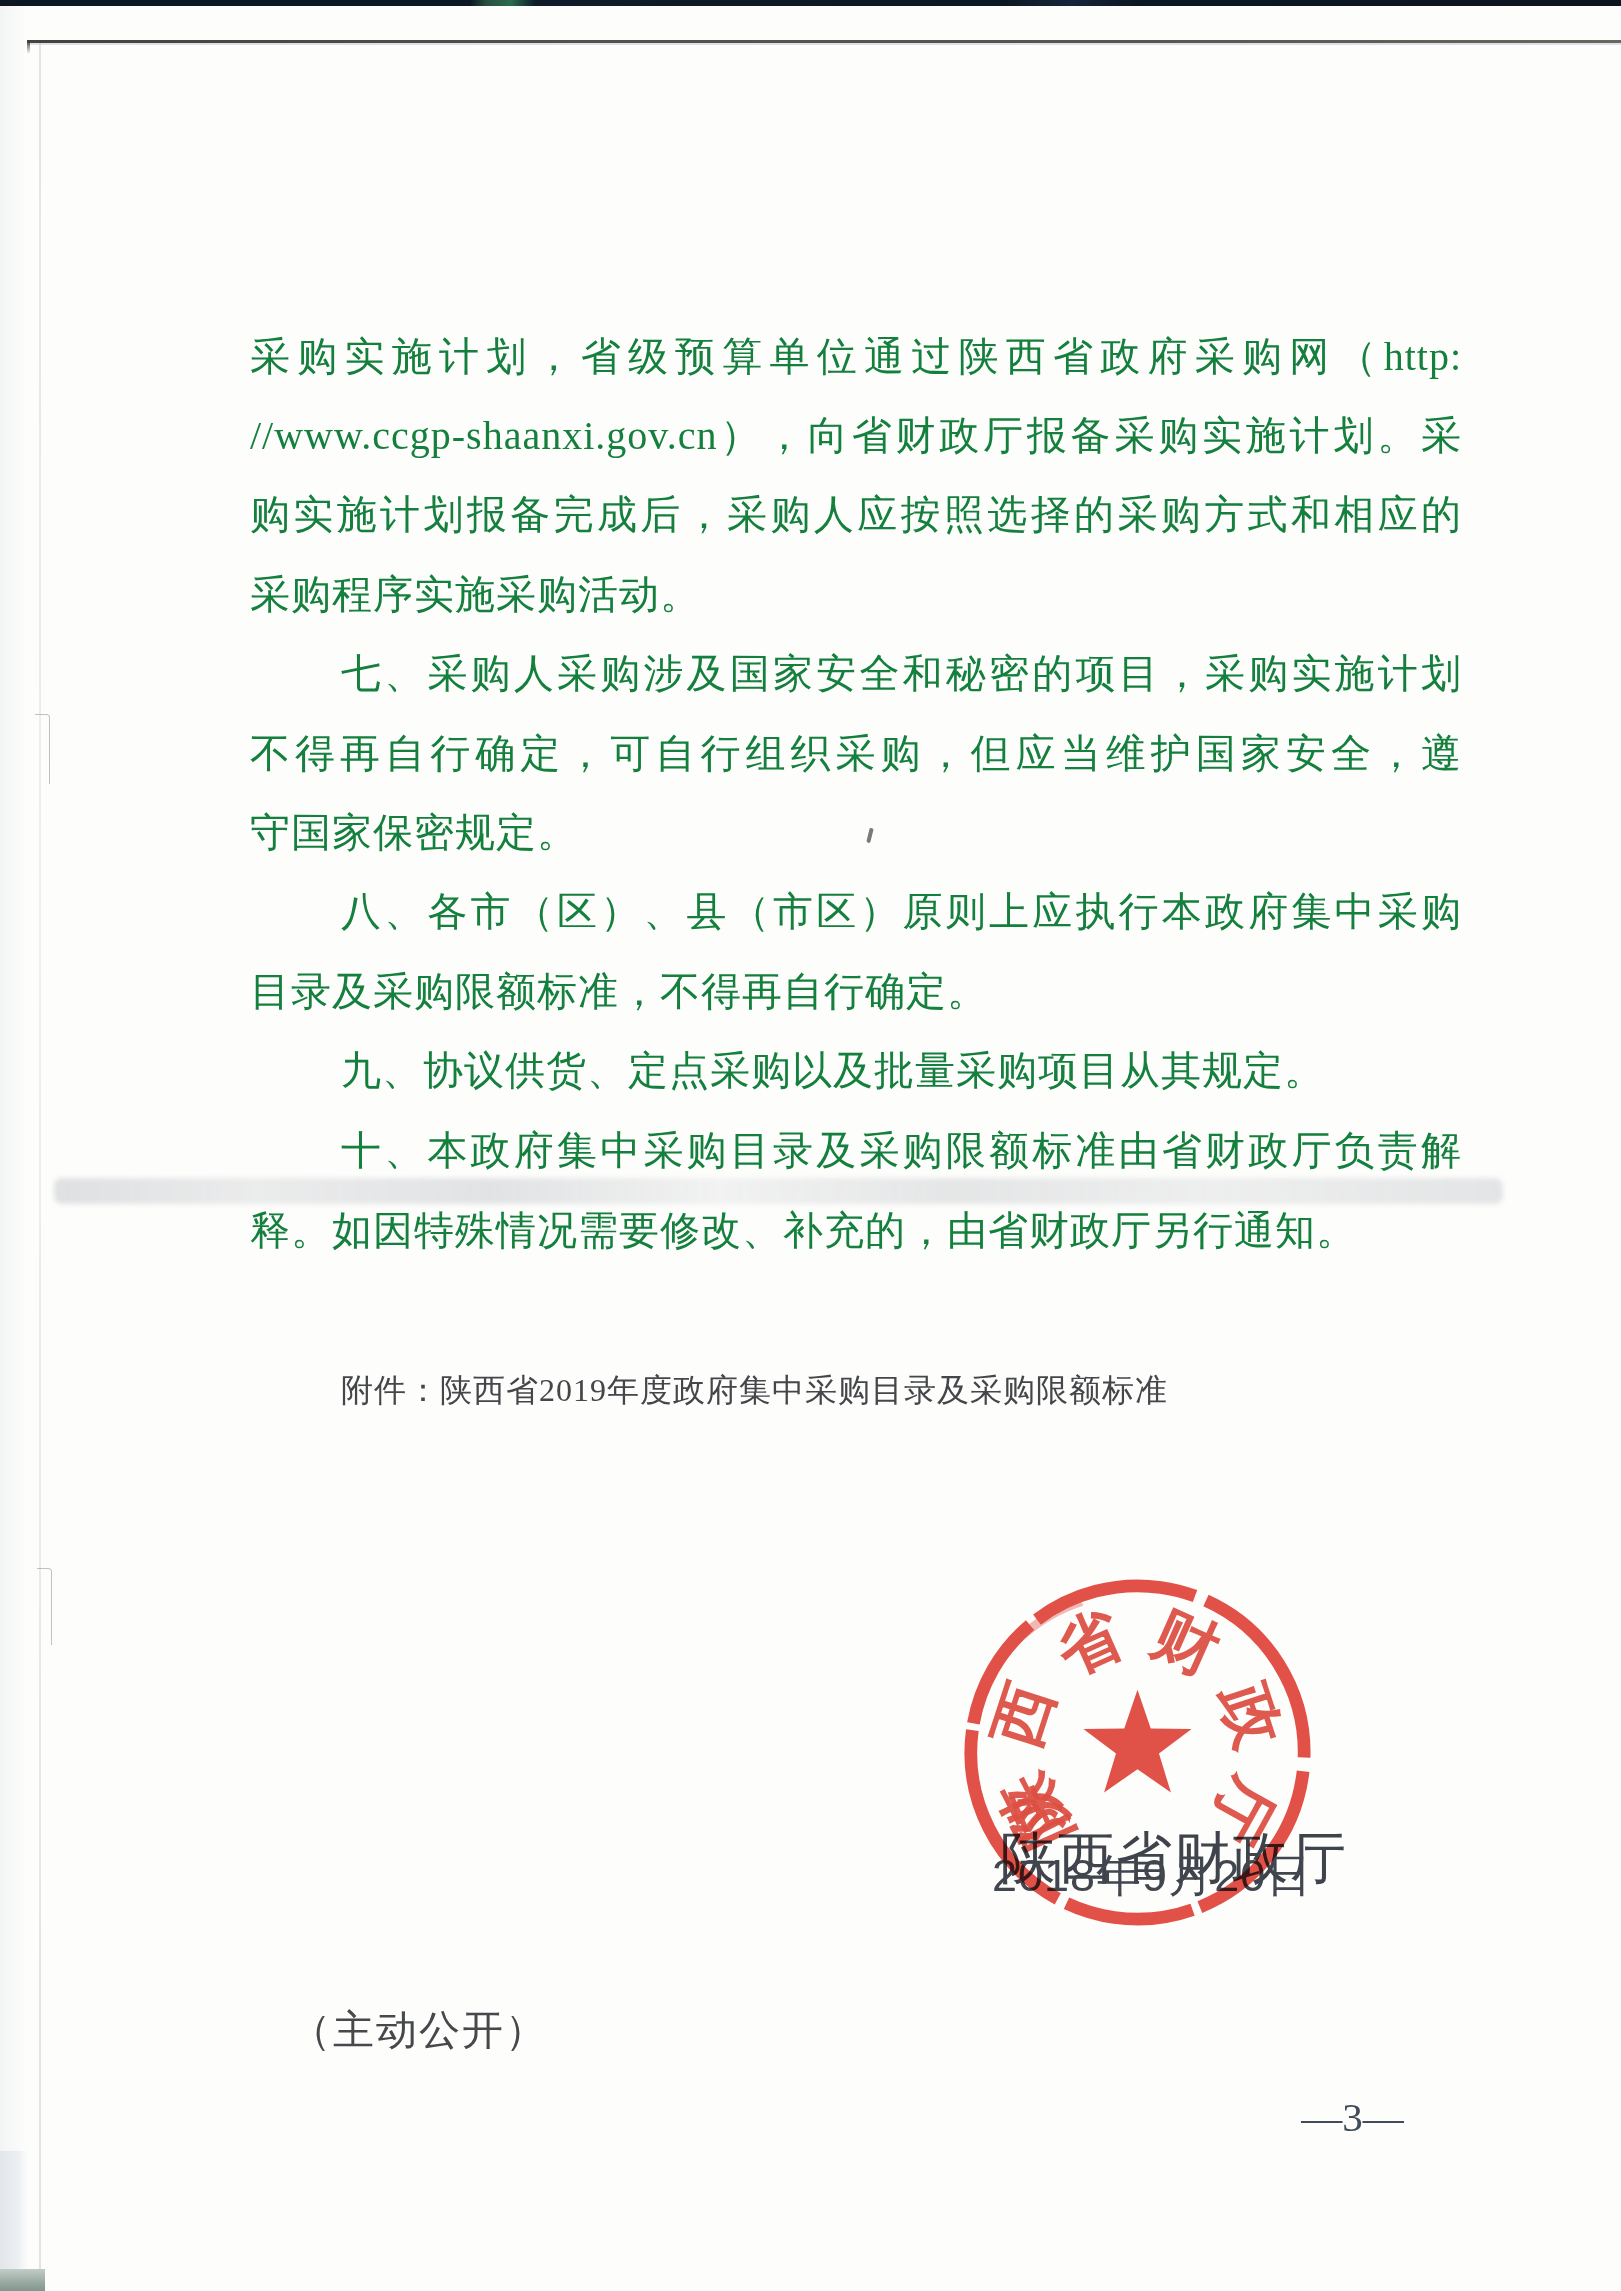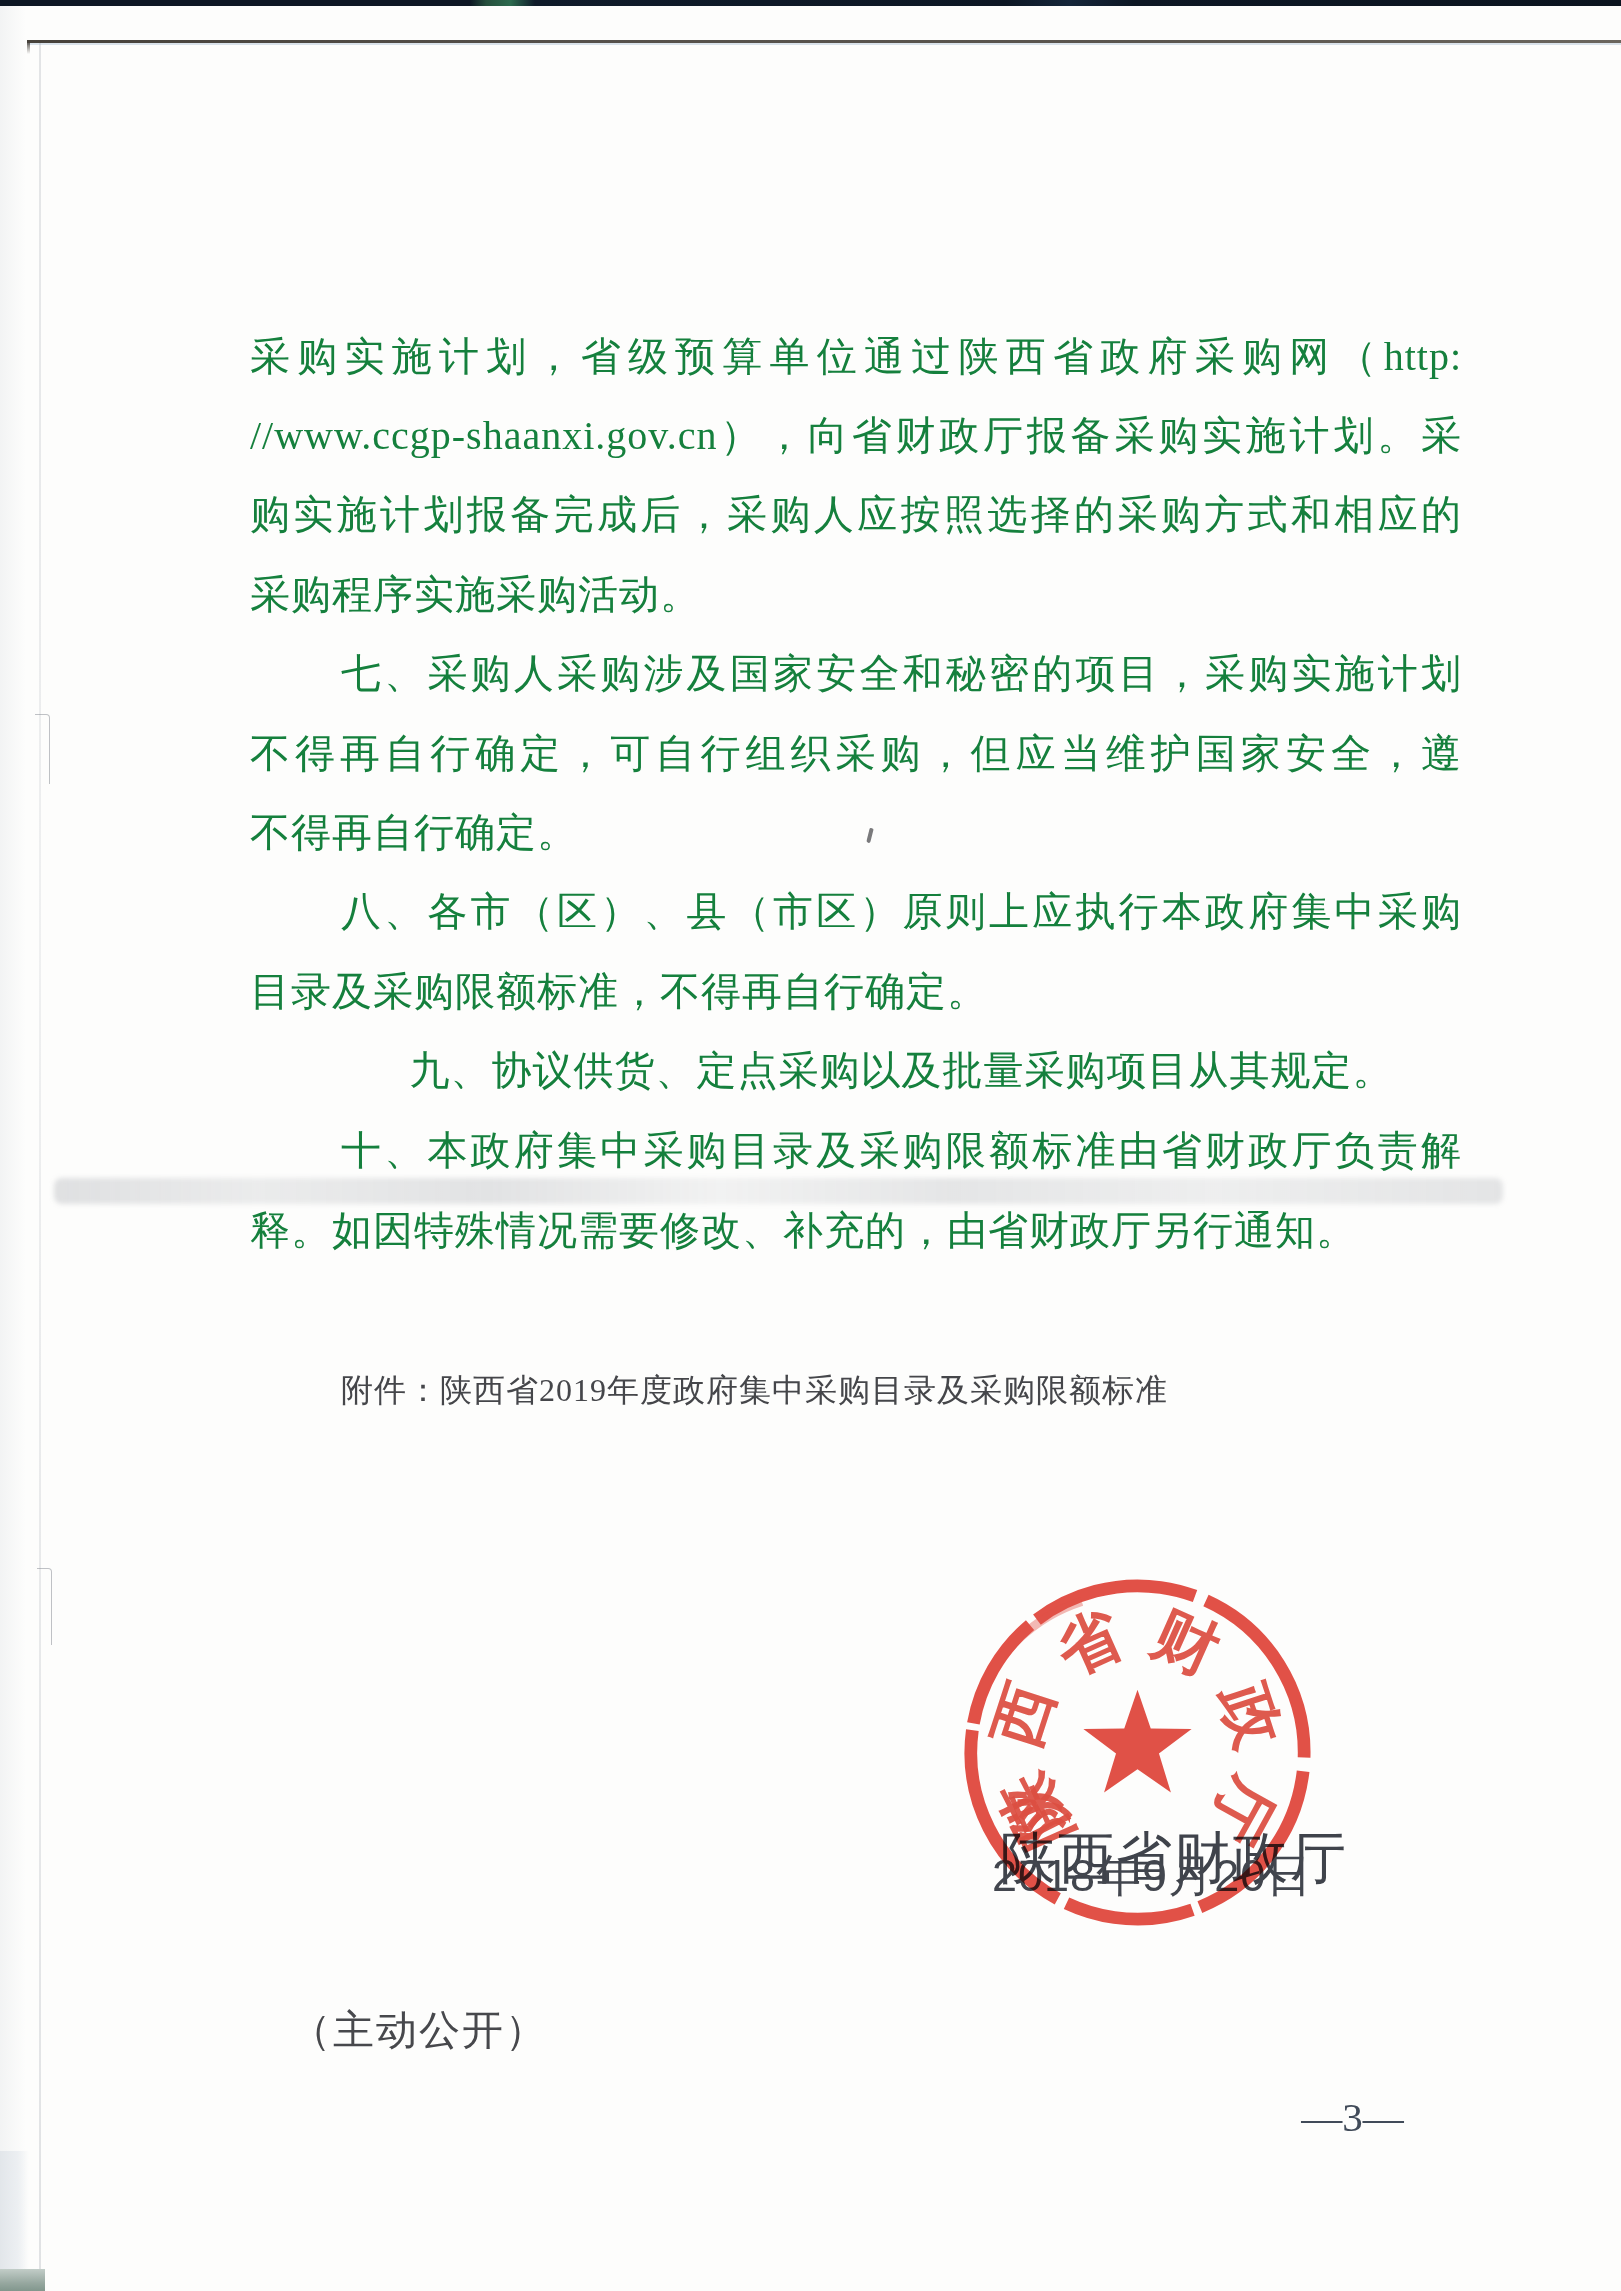--- a/index.html
+++ b/index.html
@@ -57,21 +57,21 @@
   
   .doc-line{
     position:absolute;left:250px;width:1212px;height:79px;
     font-size:40px;line-height:79px;color:#15803d;
     white-space:nowrap;letter-spacing:1px;
   }
   .doc-line.justify{
     white-space:normal;text-align:justify;text-align-last:justify;
     text-justify:inter-character;
   }
-  .doc-line.indent{padding-left:91px;width:1121px;text-align:center;}
+  .doc-line.indent{padding-left:91px;width:1121px;}
   .attachment-line{
     position:absolute;left:341px;top:1351px;height:79px;
     font-size:32px;line-height:79px;color:#45464a;letter-spacing:1px;white-space:nowrap;
   }
   .publicity-note{
     position:absolute;left:290px;top:1991px;height:79px;
     font-size:41px;line-height:79px;color:#47484c;letter-spacing:2px;white-space:nowrap;text-align:center;
   }
   .page-number{
     position:absolute;left:1274px;top:2092px;width:157px;height:51px;
@@ -111,21 +111,21 @@
 <div class="speck-apostrophe"></div>
 <div class="bottom-left-strip"></div>
 <div class="bottom-left-corner"></div>
 
 <div class="doc-line justify" style="top:317px">采购实施计划，省级预算单位通过陕西省政府采购网（http:</div>
 <div class="doc-line justify" style="top:396px">//www.ccgp-shaanxi.gov.cn），向省财政厅报备采购实施计划。采</div>
 <div class="doc-line justify" style="top:475px">购实施计划报备完成后，采购人应按照选择的采购方式和相应的</div>
 <div class="doc-line" style="top:555px">采购程序实施采购活动。</div>
 <div class="doc-line justify indent" style="top:634px">七、采购人采购涉及国家安全和秘密的项目，采购实施计划</div>
 <div class="doc-line justify" style="top:714px">不得再自行确定，可自行组织采购，但应当维护国家安全，遵</div>
-<div class="doc-line" style="top:793px">不得再自行确定。</div>
+<div class="doc-line" style="top:793px">守国家保密规定。</div>
 <div class="doc-line justify indent" style="top:872px">八、各市（区）、县（市区）原则上应执行本政府集中采购</div>
 <div class="doc-line" style="top:952px">目录及采购限额标准，不得再自行确定。</div>
 <div class="doc-line indent" style="top:1031px">九、协议供货、定点采购以及批量采购项目从其规定。</div>
 <div class="doc-line justify indent" style="top:1111px">十、本政府集中采购目录及采购限额标准由省财政厅负责解</div>
 <div class="doc-line" style="top:1191px">释。如因特殊情况需要修改、补充的，由省财政厅另行通知。</div>
 
 <div class="attachment-line">附件：陕西省2019年度政府集中采购目录及采购限额标准</div>
 
 <div class="signature-issuer">陕西省财政厅</div>
 <div class="signature-date">2018年9月20日</div>

